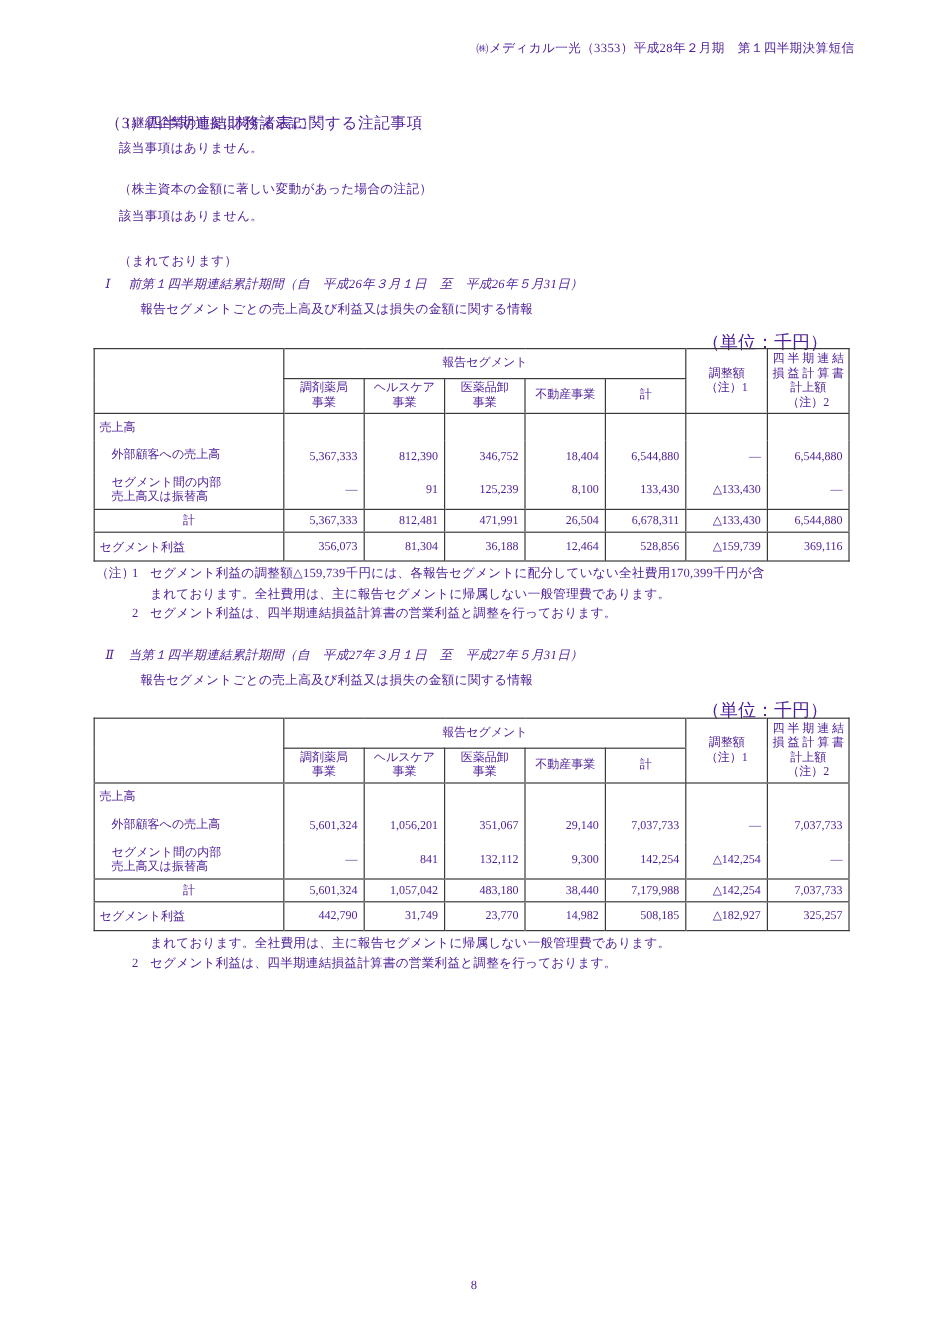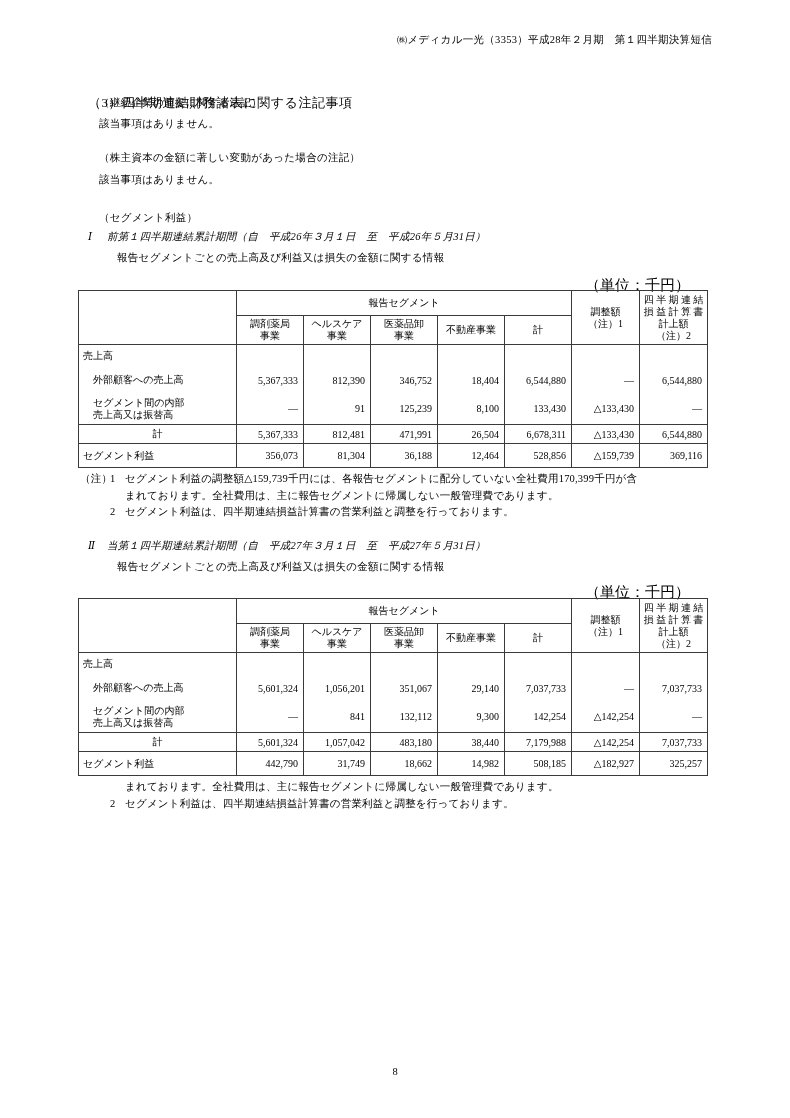--- a/index.html
+++ b/index.html
@@ -1,18 +1,18 @@
 <!DOCTYPE html>
 <html><head>
 <meta charset="utf-8">
 <style>
   html,body { margin:0; padding:0; background:#ffffff; }
   .page {
     position:relative; width:790px; height:1118px; background:#fff;
-    font-family:"Liberation Serif","DejaVu Serif",serif; color:#000000;
+    font-family:"Liberation Serif","DejaVu Serif",serif; color:#4c1d95;
     overflow:hidden;
   }
   .abs { position:absolute; }
   .doc-header { top:33px; left:0; right:78px; text-align:right; font-size:10.5px; letter-spacing:0.3px; }
   .sec-title { top:70px; left:88px; font-size:13px; letter-spacing:0.5px;margin-top:24px; }
   .t { font-size:10.5px; letter-spacing:0.3px; }
   .gc-heading  { top:96px;  left:99px; }
   .gc-body     { top:117px; left:99px; }
   .se-heading  { top:151px; left:99px; }
   .se-body     { top:173px; left:99px; }
@@ -62,21 +62,21 @@
 
 <div class="page">
 
   <div class="abs doc-header">㈱メディカル一光（3353）平成28年２月期　第１四半期決算短信</div>
 
   <div class="abs sec-title">（3）四半期連結財務諸表に関する注記事項</div>
   <div class="abs t gc-heading">（継続企業の前提に関する注記）</div>
   <div class="abs t gc-body">該当事項はありません。</div>
   <div class="abs t se-heading">（株主資本の金額に著しい変動があった場合の注記）</div>
   <div class="abs t se-body">該当事項はありません。</div>
-  <div class="abs t seg-heading">（セグメント利益）</div>
+  <div class="abs t seg-heading">（まれております）</div>
 
   <div class="abs roman-line r1">
     <span class="numeral">Ⅰ</span><span>前第１四半期連結累計期間（自　平成26年３月１日　至　平成26年５月31日）</span>
   </div>
   <div class="abs info-line i1">報告セグメントごとの売上高及び利益又は損失の金額に関する情報</div>
   <div class="abs unit-label u1">（単位：千円）</div>
 
   <table class="seg t1">
     <colgroup>
       <col style="width:158px">
@@ -281,21 +281,21 @@
       <td class="num bb">483,180</td>
       <td class="num bb">38,440</td>
       <td class="num bb">7,179,988</td>
       <td class="num bb">△142,254</td>
       <td class="num bb">7,037,733</td>
     </tr>
     <tr class="r-profit">
       <td class="c0 lab">セグメント利益</td>
       <td class="num">442,790</td>
       <td class="num">31,749</td>
-      <td class="num">18,662</td>
+      <td class="num">23,770</td>
       <td class="num">14,982</td>
       <td class="num">508,185</td>
       <td class="num">△182,927</td>
       <td class="num">325,257</td>
     </tr>
   </tbody>
     </table>
 
   <div class="notes n2">
     <div class="nrow cont">まれております。全社費用は、主に報告セグメントに帰属しない一般管理費であります。</div>

